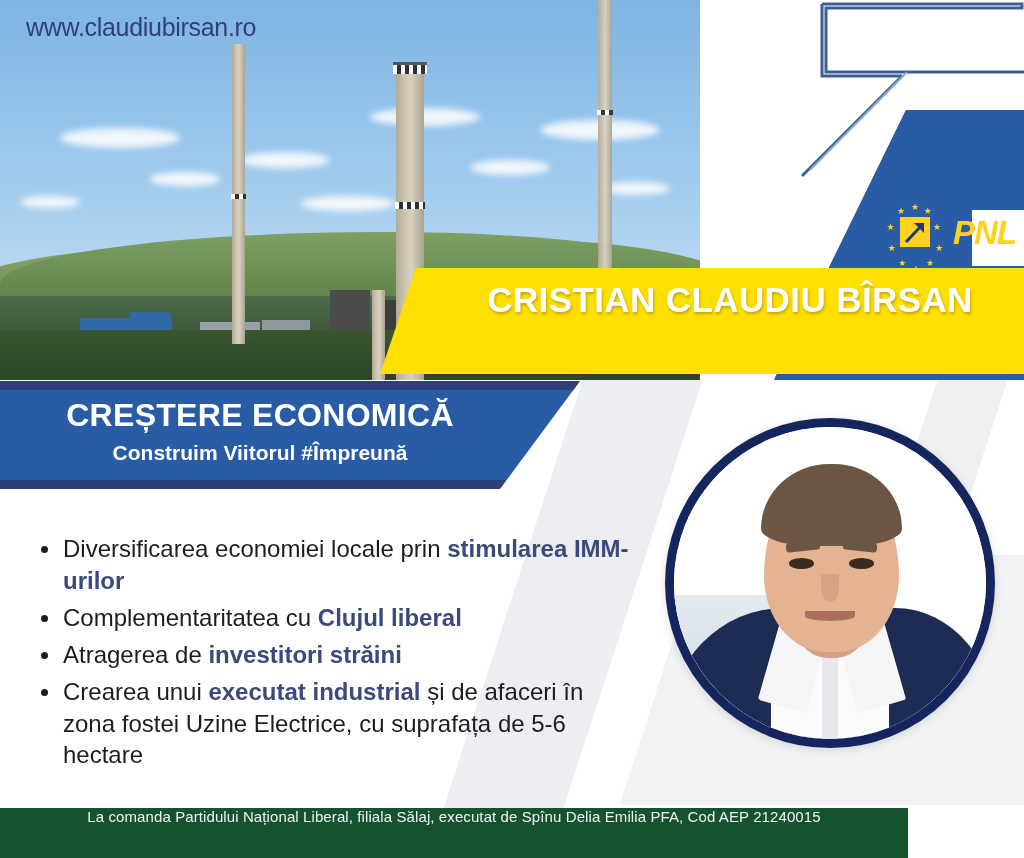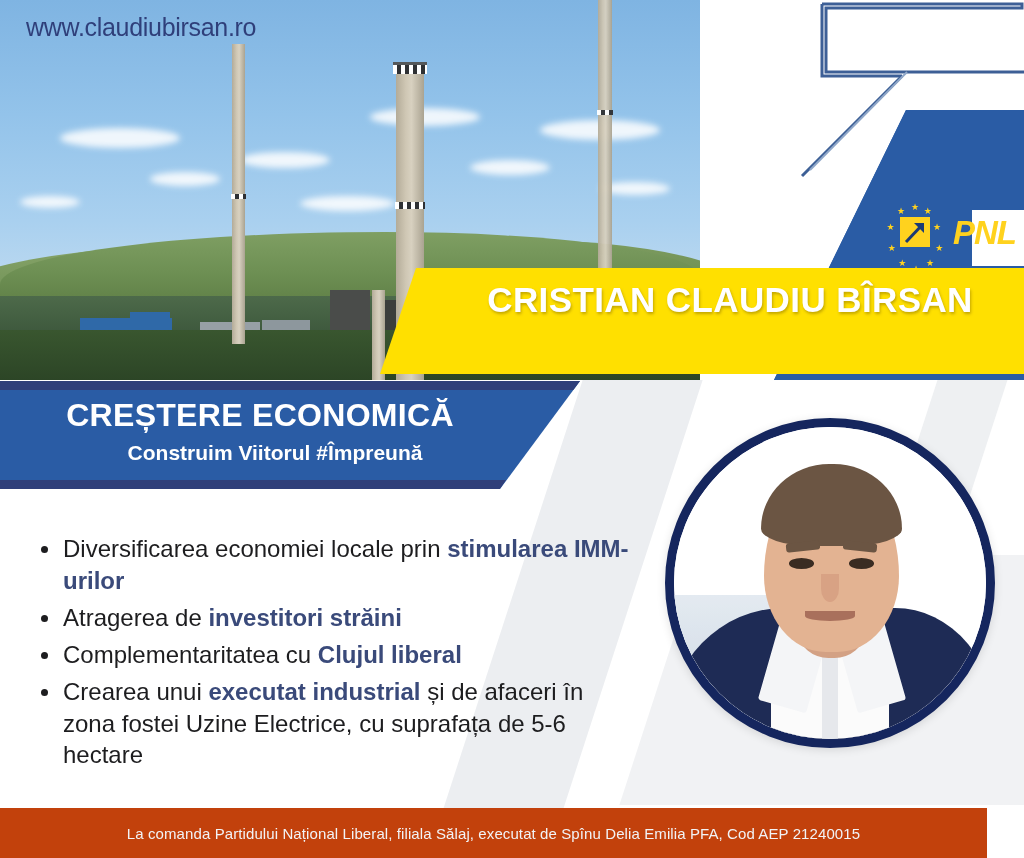--- a/index.html
+++ b/index.html
@@ -79,21 +79,21 @@
   .blue-banner{position:absolute;left:0;top:381px;width:640px;height:108px;
     background:#2a5ca5;
     clip-path:polygon(0 0, 580px 0, 500px 108px, 0 108px);}
   .bb-top{position:absolute;left:0;top:0;width:640px;height:9px;background:#2f3f7a;
     clip-path:polygon(0 0, 586px 0, 580px 9px, 0 9px);}
   .bb-bot{position:absolute;left:0;bottom:0;width:640px;height:9px;background:#2f3f7a;
     clip-path:polygon(0 0, 506px 0, 500px 9px, 0 9px);}
   .bb-title{position:absolute;left:0;top:16px;width:520px;text-align:center;
     font-size:32px;font-weight:bold;color:#ffffff;letter-spacing:.3px;}
   .bb-sub{position:absolute;left:0;top:60px;width:520px;text-align:center;
-    font-size:21px;font-weight:bold;color:#ffffff;padding-left:15px;}
+    font-size:21px;font-weight:bold;color:#ffffff;}
 
   
   .bullets{position:absolute;left:28px;top:530px;width:610px;
     font-size:24px;color:#1d1d1f;line-height:1.33;}
   .bullets ul{margin:3px;padding:0;list-style:none;}
   .bullets li{position:relative;padding-left:32px;margin-bottom:5px;}
   .bullets li::before{content:"";position:absolute;left:10px;top:13px;
     width:7px;height:7px;border-radius:50%;background:#1d1d1f;}
   .bullets b{color:#3a4a7a;font-weight:bold;}
 
@@ -131,22 +131,22 @@
   .p-eyeL{position:absolute;left:37%;top:42%;width:8%;height:3.4%;
     background:#3a2c22;border-radius:50%;}
   .p-eyeR{position:absolute;right:36%;top:42%;width:8%;height:3.4%;
     background:#3a2c22;border-radius:50%;}
   .p-nose{position:absolute;left:47%;top:47%;width:6%;height:9%;
     background:#d8a284;border-radius:0 0 50% 50%;}
   .p-mouth{position:absolute;left:42%;top:59%;width:16%;height:3.2%;
     background:#a9705c;border-radius:0 0 50% 50%;}
 
   
-  .footer{position:absolute;left:0;bottom:0;width:987px;height:50px;
-    background:#c2410c;display:flex;align-items:center;justify-content:center;}
+  .footer{position:absolute;left:0;bottom:0;width:908px;height:50px;
+    background:#14532d;display:flex;align-items:flex-start;justify-content:center;}
   .footer span{color:#f2f3f6;font-size:15px;letter-spacing:.1px;}
 </style>
 </head>
 <body>
 
 <div class="poster">
 
   <div class="bg-bands">
     <div class="band band-a"></div>
     <div class="band band-b"></div>
@@ -246,22 +246,22 @@
   <div class="blue-banner">
     <div class="bb-top"></div>
     <div class="bb-title">CREȘTERE ECONOMICĂ</div>
     <div class="bb-sub">Construim Viitorul #Împreună</div>
     <div class="bb-bot"></div>
   </div>
 
   <div class="bullets">
     <ul id="bullet-list">
         <li><span>Diversificarea economiei locale prin </span><b>stimularea IMM-urilor</b></li>
+        <li><span>Complementaritatea cu </span><b>Clujul liberal</b></li>
         <li><span>Atragerea de </span><b>investitori străini</b></li>
-        <li><span>Complementaritatea cu </span><b>Clujul liberal</b></li>
         <li><span>Crearea unui </span><b>executat industrial</b><span> și de afaceri în zona fostei Uzine Electrice, cu suprafața de 5-6 hectare</span></li>
       </ul>
   </div>
 
   <div class="portrait">
     <div class="p-bg"></div>
     <div class="p-city"></div>
     <div class="p-shoulderL"></div>
     <div class="p-shoulderR"></div>
     <div class="p-shirt"></div>

